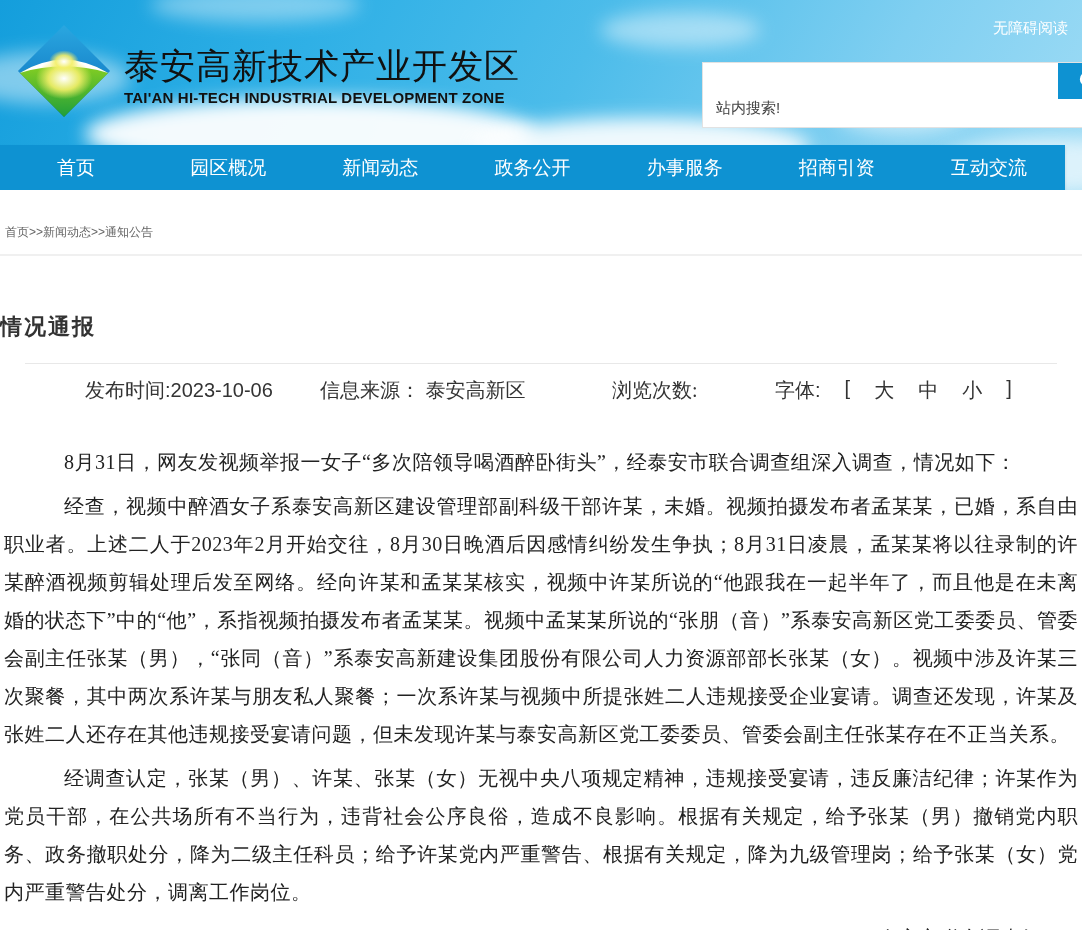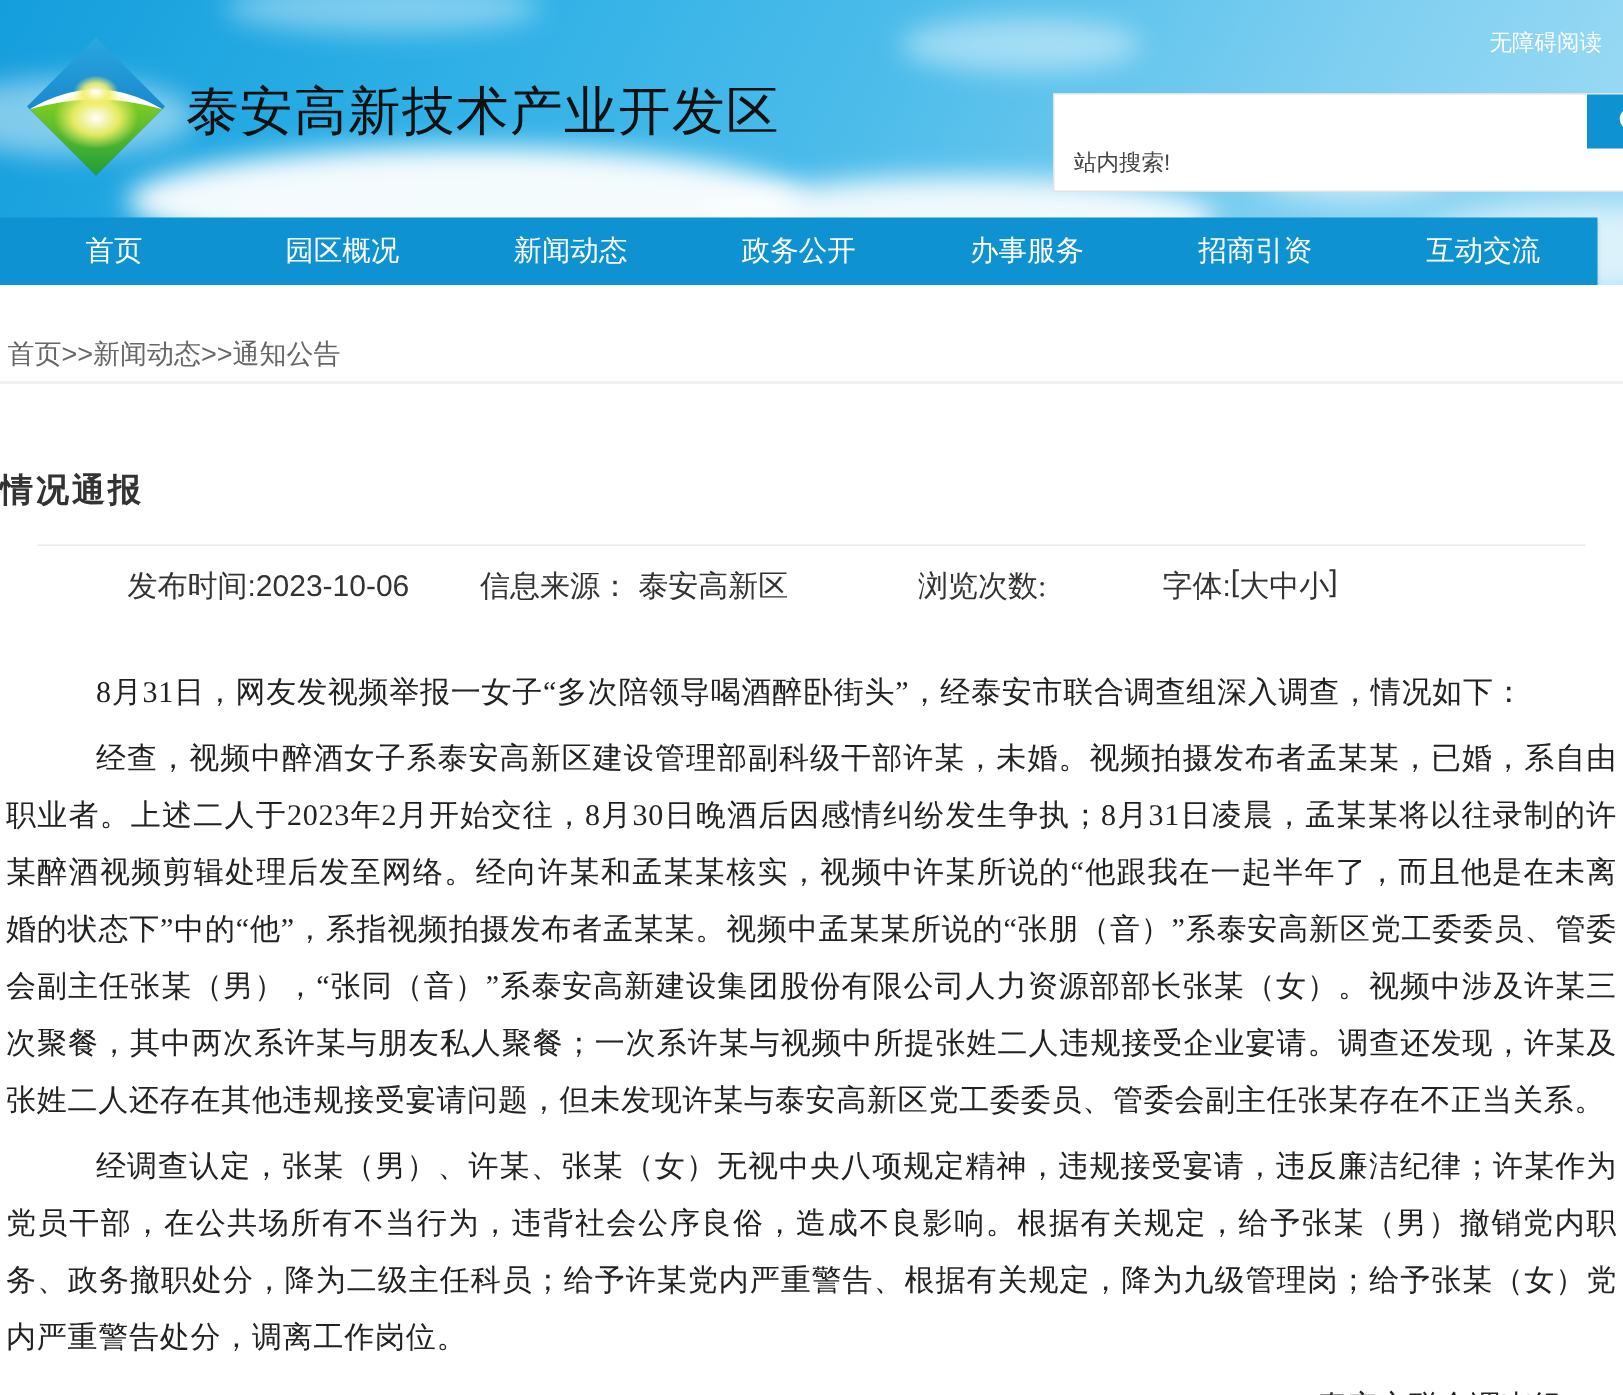--- a/index.html
+++ b/index.html
@@ -31,33 +31,33 @@
     border:1px solid #e2e2e2; z-index:3; }
   .search-placeholder { position:absolute; left:13px; bottom:9px; font-size:15px; color:#444; cursor:text; }
   .search-btn { position:absolute; top:0; right:0; width:62px; height:36px; background:#0e92d2; border:none; cursor:pointer;
     display:flex; align-items:center; justify-content:center; }
 
   .navbar { position:absolute; left:0; bottom:0; width:1065px; height:45px; background:#0e92d2; z-index:4;
     display:flex; align-items:center; box-shadow:0 2px 3px rgba(0,0,0,.12); }
   .nav-item { flex:1; text-align:center; color:#fff; font-size:19px; text-decoration:none; cursor:pointer; line-height:45px; }
 
   
-  .breadcrumb { padding:34px 0 0 5px; font-size:18px; color:#666; height:64px; }
+  .breadcrumb { padding:34px 0 0 5px; font-size:12px; color:#666; height:64px; }
   .breadcrumb a { color:#666; text-decoration:none; cursor:pointer; }
   .crumb-divider { width:1082px; height:2px; background:#f0f0f0; }
 
   
   .article { position:relative; }
   .title { text-align:left; font-size:22px; font-weight:bold; color:#333; margin-top:56px; letter-spacing:2px; }
   .title-divider { height:1px; background:#e8e8e8; margin:21px 25px 0 25px; }
   .meta { position:relative; height:24px; margin-top:13px; font-size:20px; color:#333; }
   .meta .m1 { position:absolute; left:85px; }
   .meta .m2 { position:absolute; left:320px; }
   .meta .m3 { position:absolute; left:612px;font-family:Liberation Serif, serif; }
-  .meta .m4 { position:absolute; left:775px; display:inline-flex; gap:0; }
+  .meta .m4 { position:absolute; left:775px; display:inline-flex; gap:24px; }
   .meta .fontopt { cursor:pointer; }
 
   .body { margin-top:42px; padding:0 4px; font-family:"Liberation Serif","DejaVu Serif",serif;
     font-size:20px; color:#222; line-height:38px; text-align:justify; letter-spacing:.5px; }
   .body p { text-indent:60px; margin-top:6px; }
   .body p:first-child { margin-top:0; }
   .signature { text-align:right; padding-right:36px; margin-top:8px; }
 </style>
 </head>
 <body>
@@ -91,20 +91,21 @@
           </radialGradient>
         </defs>
         <path d="M50 1 L99 50 L50 99 L1 50 Z" fill="url(#blueG)"></path>
         <path d="M3 52 Q50 26 97 52 L50 99 L3 52 Z" fill="url(#greenG)"></path>
         <path d="M3 52 Q50 24 97 52 Q50 38 3 52 Z" fill="#ffffff"></path>
         <ellipse cx="50" cy="58" rx="30" ry="22" fill="url(#sunG)"></ellipse>
         <ellipse cx="50" cy="40" rx="16" ry="12" fill="url(#sunG)"></ellipse>
       </svg>
       <div class="brand-text">
         <div class="brand-zh">泰安高新技术产业开发区</div>
+        <div class="brand-en">TAI'AN HI-TECH INDUSTRIAL DEVELOPMENT ZONE</div>
       </div>
     </div>
 
     <a class="access">无障碍阅读</a>
 
     <div class="searchbox">
       <div class="search-placeholder">站内搜索!</div>
       <button class="search-btn">
         <svg width="22" height="22" viewBox="0 0 24 24">
           <circle cx="10" cy="10" r="6.5" fill="none" stroke="#ffffff" stroke-width="3"></circle>

